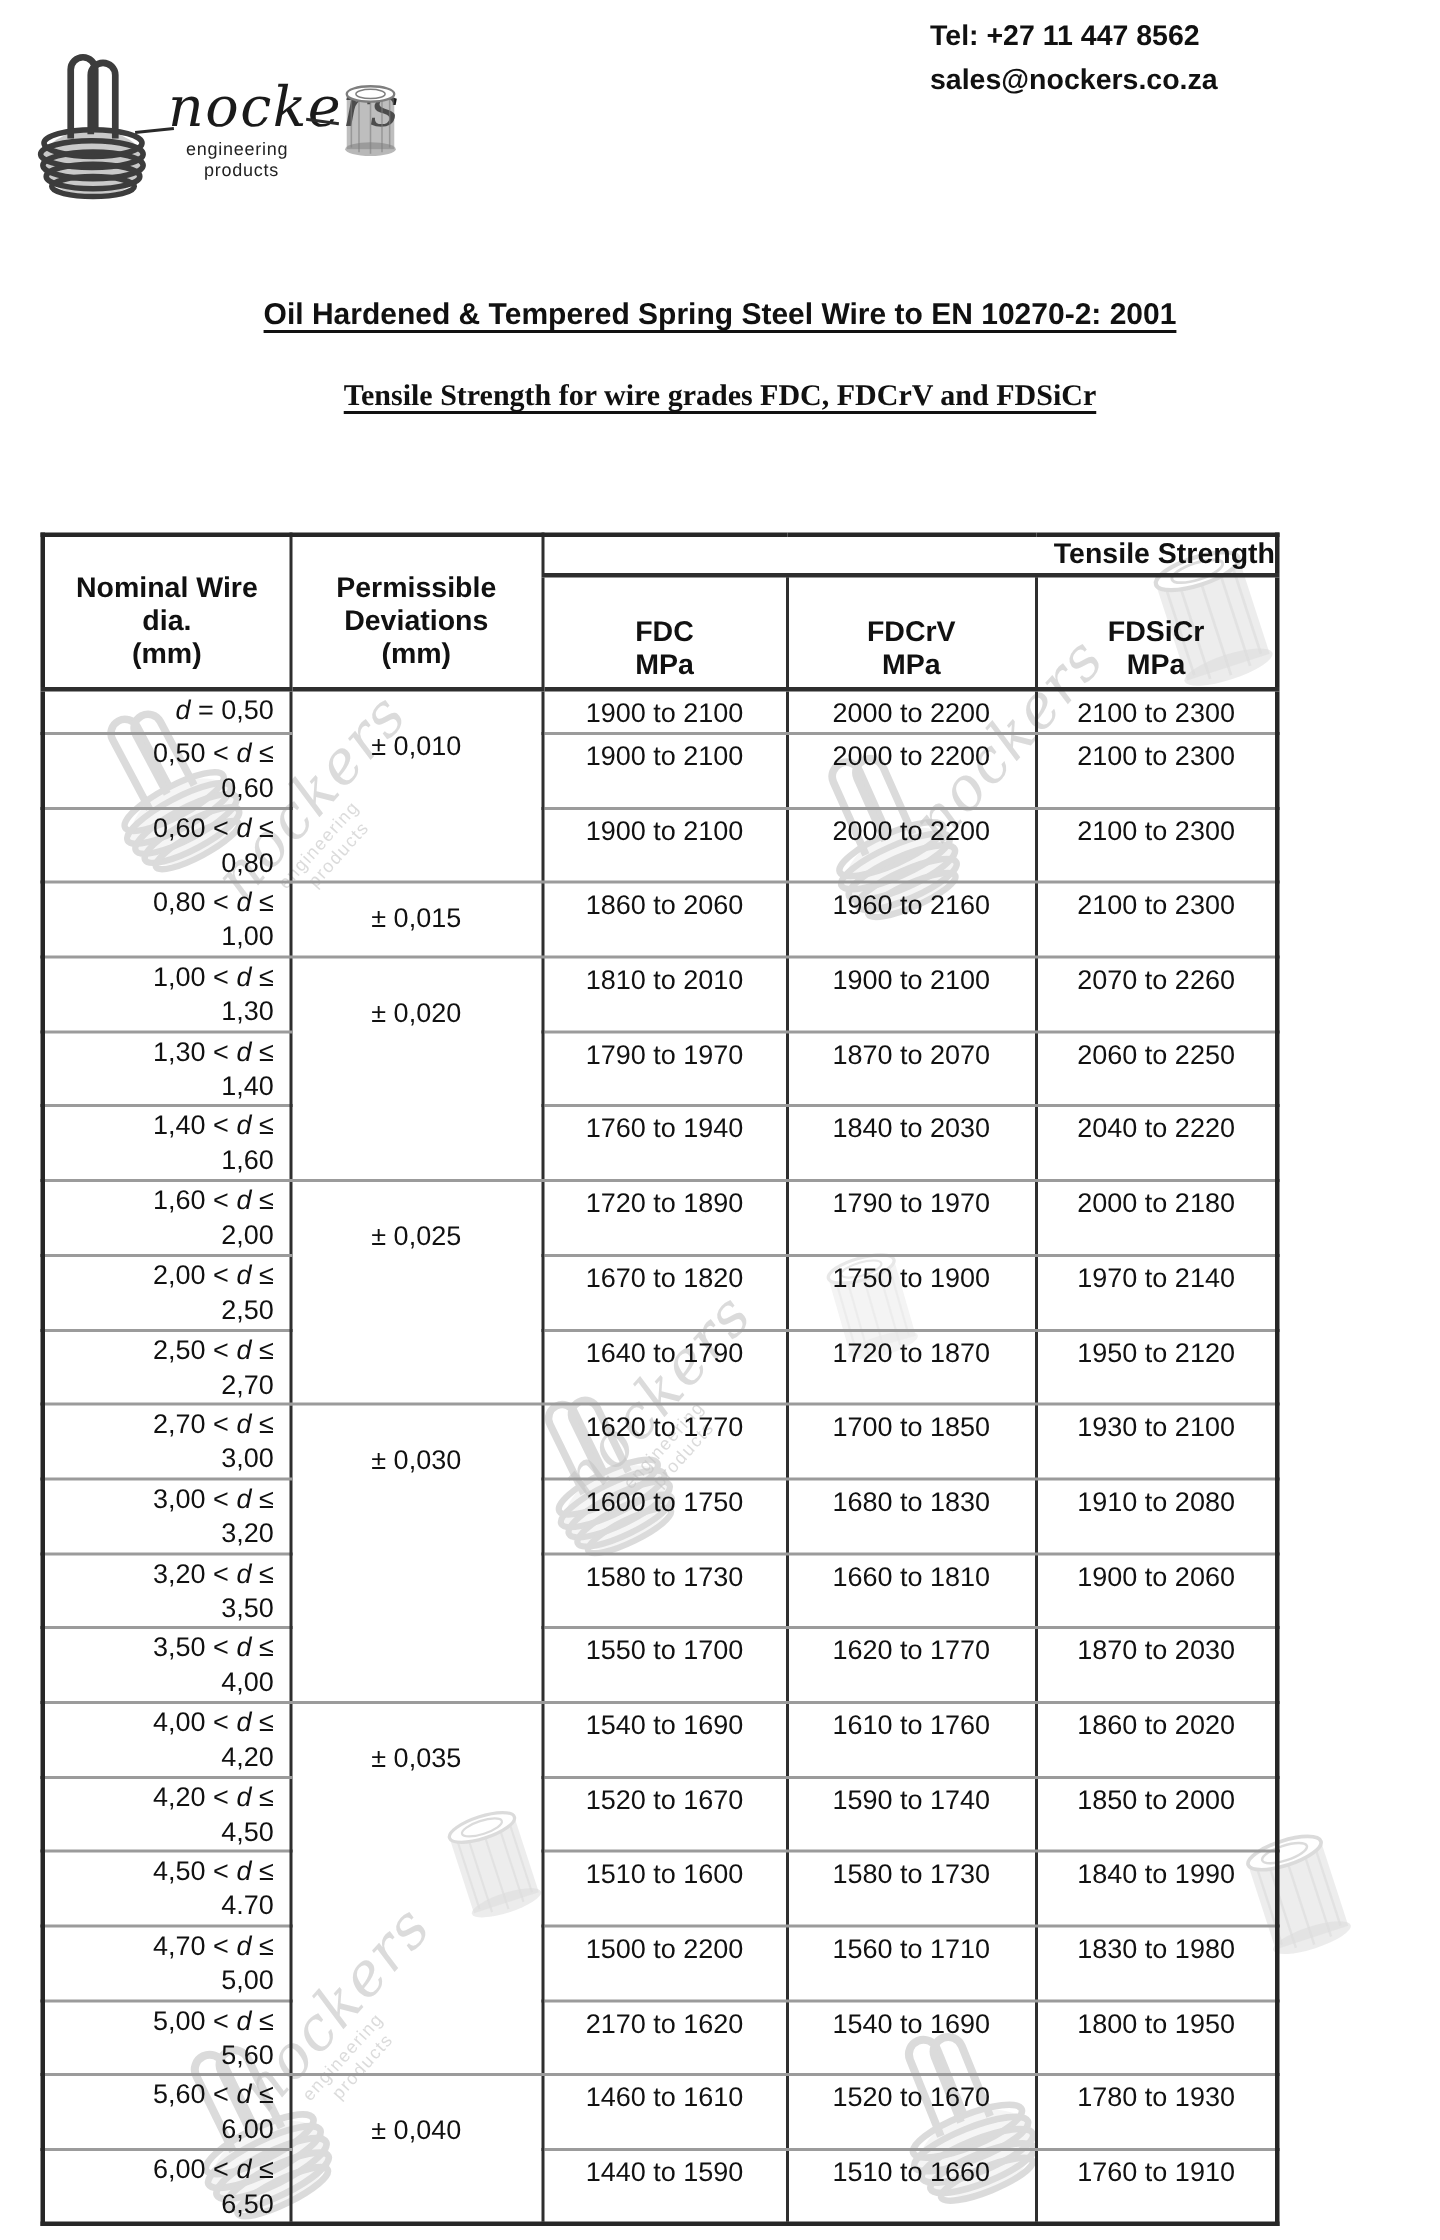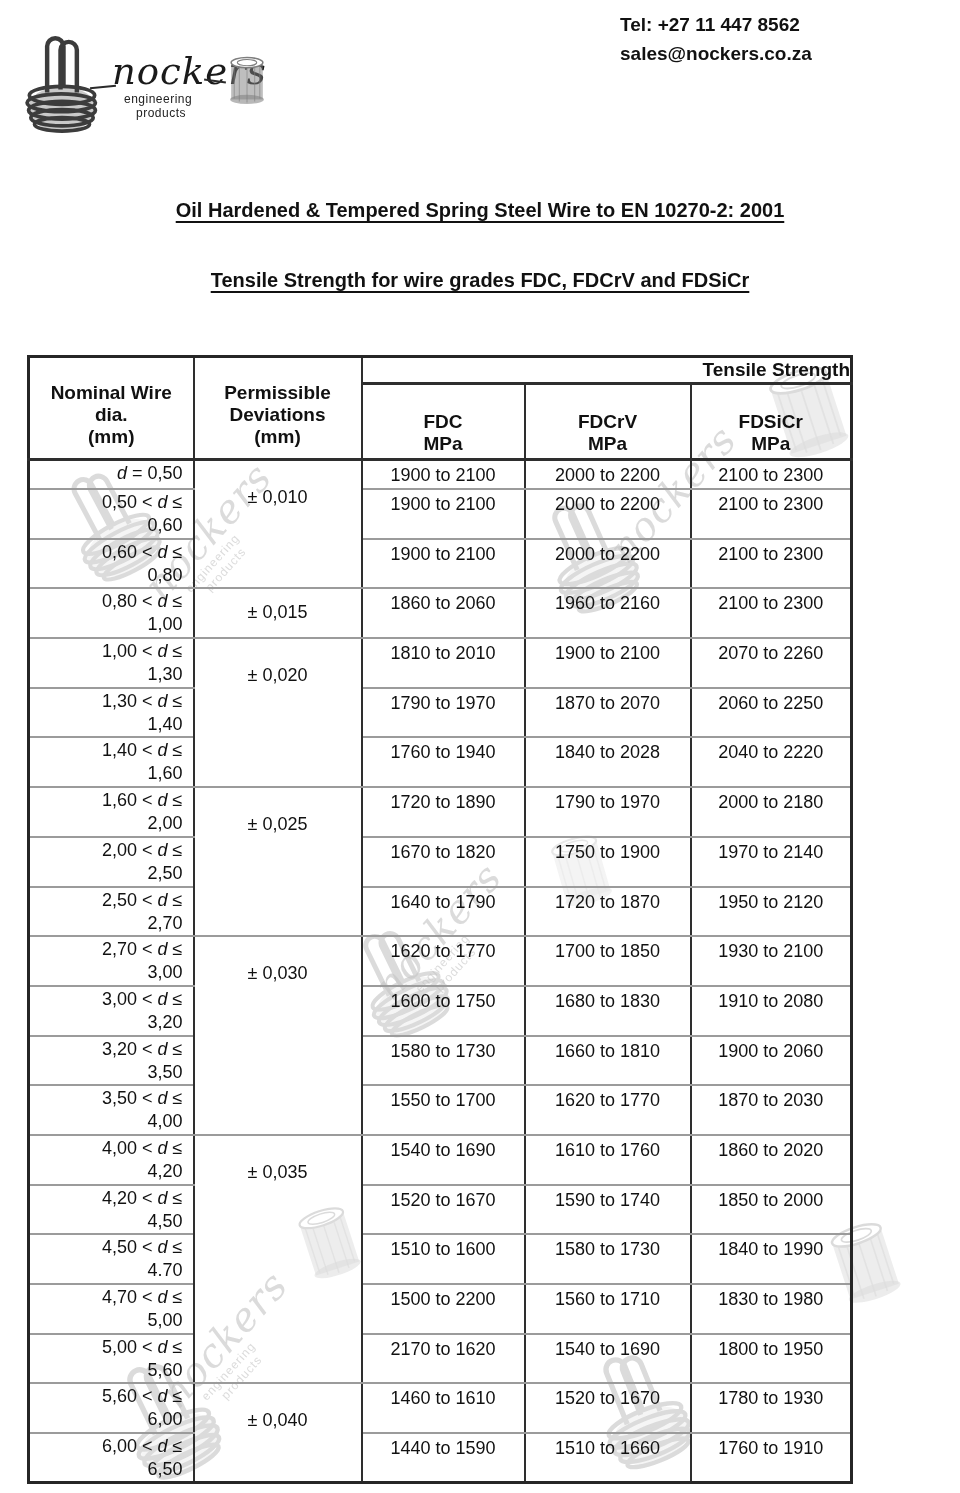--- a/index.html
+++ b/index.html
@@ -25,21 +25,21 @@
   .logo-sub1{position:absolute;left:106px;top:72px;font-size:12px;color:#222;letter-spacing:.5px;}
   .logo-sub2{position:absolute;left:118px;top:86px;font-size:12px;color:#222;letter-spacing:.5px;}
   .logo-spool{position:absolute;left:206px;top:34px;width:46px;height:52px;color:#7e7e7e;}
 
   .contact{position:absolute;left:620px;top:10px;z-index:2;font-weight:700;font-size:19px;line-height:29px;white-space:nowrap;}
 
   
   .title{position:absolute;left:0;right:0;text-align:center;font-weight:700;font-size:20px;
          text-decoration:underline;text-decoration-thickness:2px;text-underline-offset:4px;z-index:2;}
   .title1{top:199px;}
-  .title2{top:269px;}
+  .title2{top:253px;font-family:Liberation Serif, serif;}
 
   
   table.main{position:absolute;left:27px;top:355px;width:823px;z-index:1;
              border-collapse:collapse;table-layout:fixed;background:transparent;
              border:3px solid #262626;font-size:18px;}
   col.c1{width:165px}col.c2{width:168px}col.c3{width:163px}col.c4{width:166px}col.c5{width:161px}
   th,td{border-left:2px solid #2e2e2e;border-right:2px solid #2e2e2e;background:transparent;}
   th{border-bottom:3px solid #2e2e2e;border-top:2px solid #2e2e2e;font-weight:700;
      font-size:19px;line-height:22px;padding:0;}
   th.span-head{height:24px;text-align:right;vertical-align:middle;margin-top:12px;}
@@ -244,21 +244,21 @@
     <td class="val">1790 to 1970</td>
     <td class="val">1870 to 2070</td>
     <td class="val">2060 to 2250</td>
   </tr>
         <tr>
     <td class="dia">
       <span class="l1"><span>1,40 &lt; </span><i>d</i><span> ≤</span></span>
       <span class="l2">1,60</span>
     </td>
     <td class="val">1760 to 1940</td>
-    <td class="val">1840 to 2028</td>
+    <td class="val">1840 to 2030</td>
     <td class="val">2040 to 2220</td>
   </tr>
         <tr>
     <td class="dia">
       <span class="l1"><span>1,60 &lt; </span><i>d</i><span> ≤</span></span>
       <span class="l2">2,00</span>
     </td>
     <td class="dev" rowspan="3">± 0,025</td>
           <td class="val">1720 to 1890</td>
     <td class="val">1790 to 1970</td>

